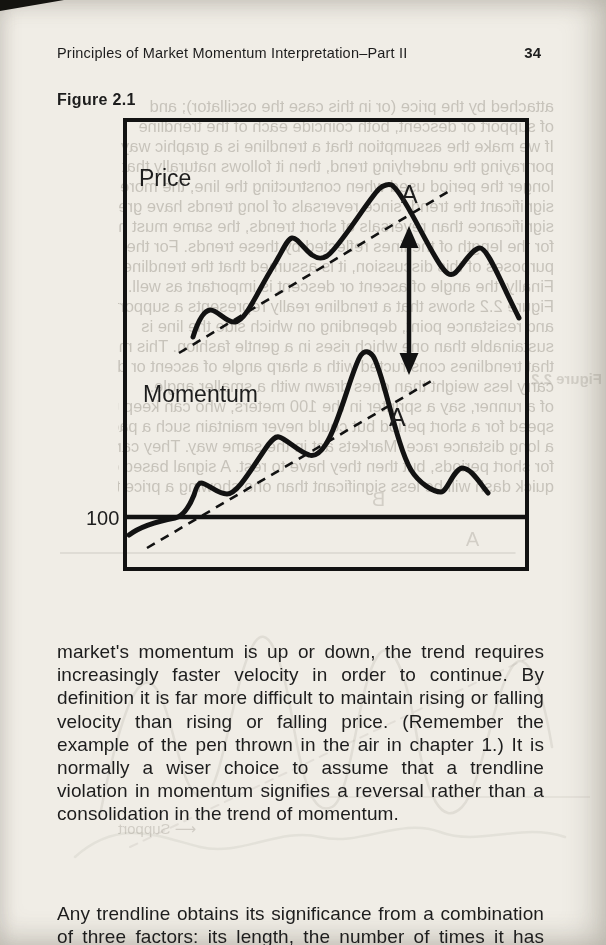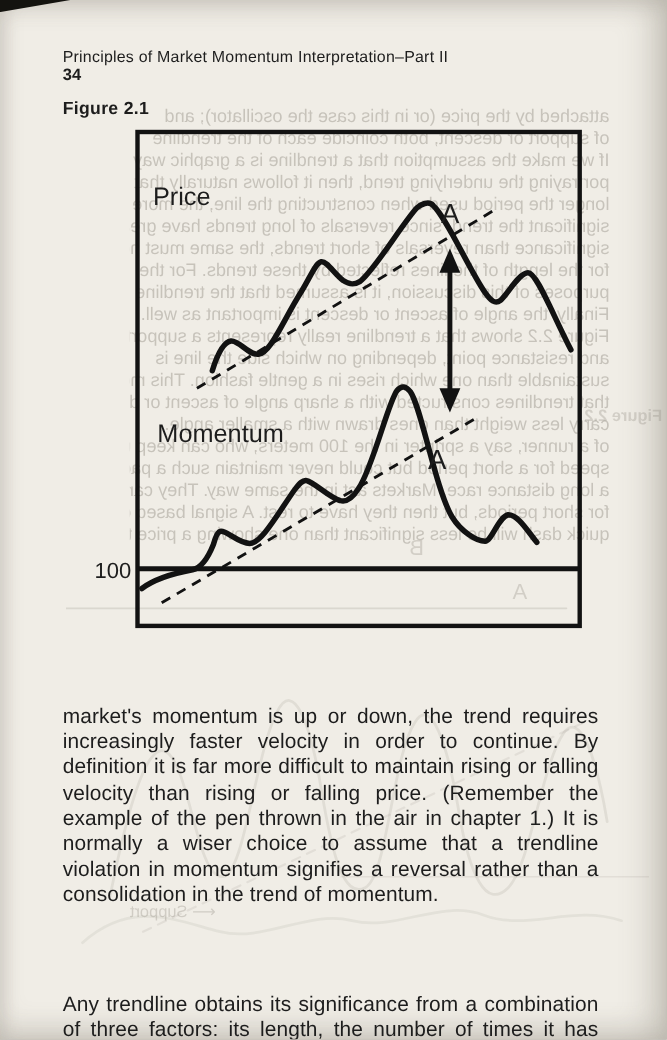--- a/index.html
+++ b/index.html
@@ -25,21 +25,21 @@
   .ghost-caption{ left:514px; top:370px; width:88px; font-weight:bold;
                   font-size:15px; opacity:.30; z-index:1; }
   .ghost-support{ left:118px; top:820px; font-size:15px; opacity:.32; z-index:1; }
   .ghost-letter{ font-size:20px; opacity:.30; z-index:1; }
   .ghost-svg{ position:absolute; left:60px; top:535px; z-index:1;
               pointer-events:none; }
 
   
   .header-row{ position:absolute; left:57px; top:44px; width:484px;
                display:flex; justify-content:space-between; align-items:baseline;
-               z-index:3;flex-direction:column; }
+               z-index:3; }
   .header-title{ font-size:14.5px; letter-spacing:.2px; }
   .page-number{ font-size:15px; font-weight:bold; }
 
   .figure-caption{ position:absolute; left:57px; top:91px; font-size:16px;
                    font-weight:bold; letter-spacing:.3px; z-index:3; }
 
   .figure-wrap{ position:absolute; left:81px; top:115px; width:450px;
                 height:460px; z-index:2;text-align:right; }
 
   .body-copy{ position:absolute; left:57px; width:487px; font-size:19px;

